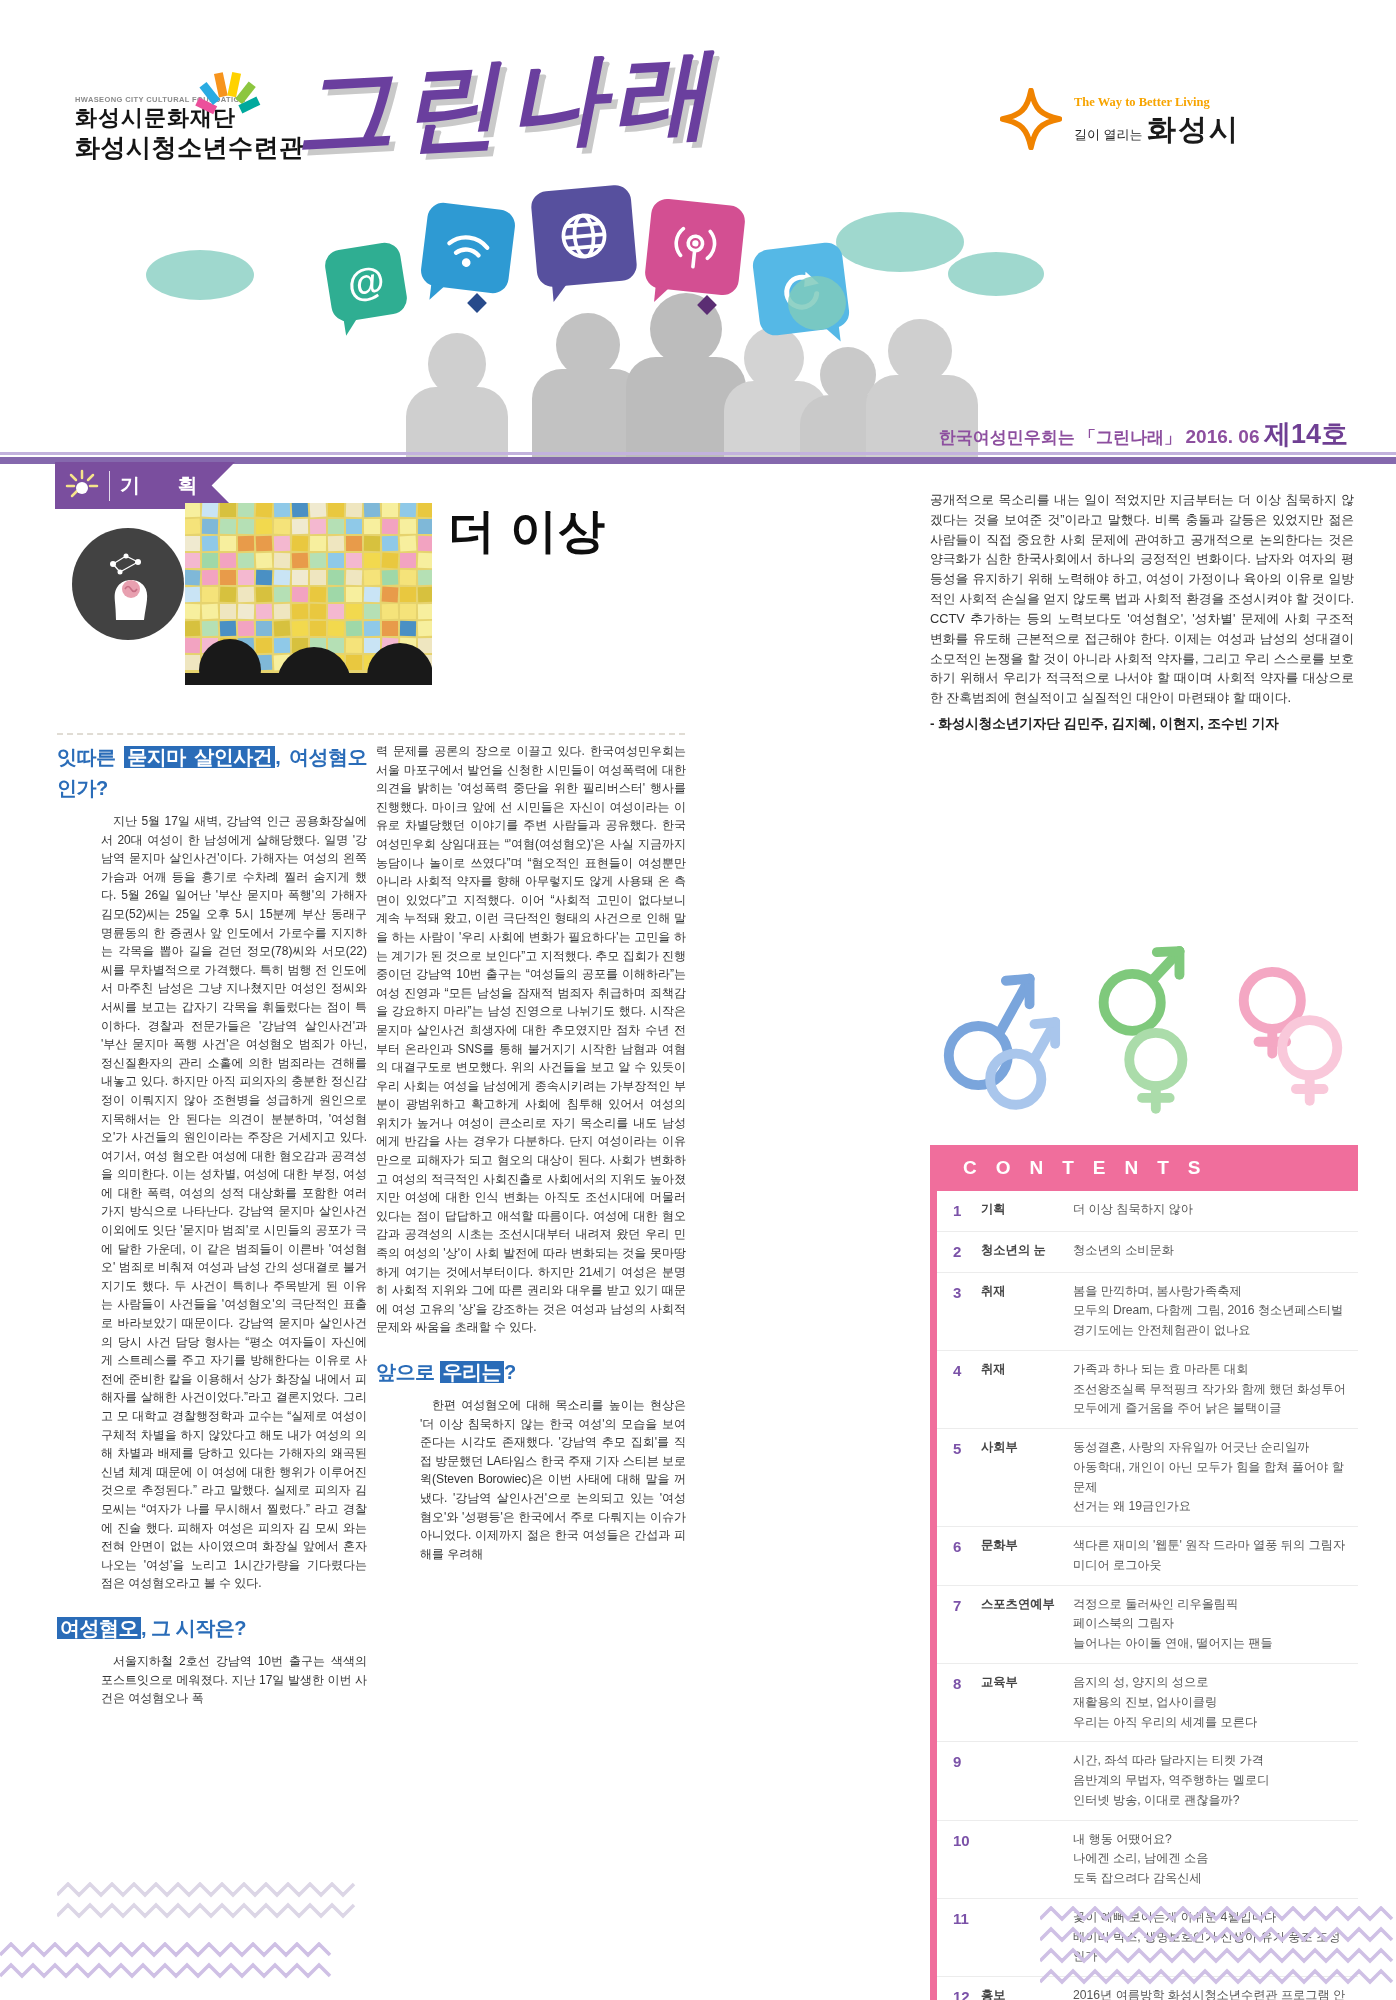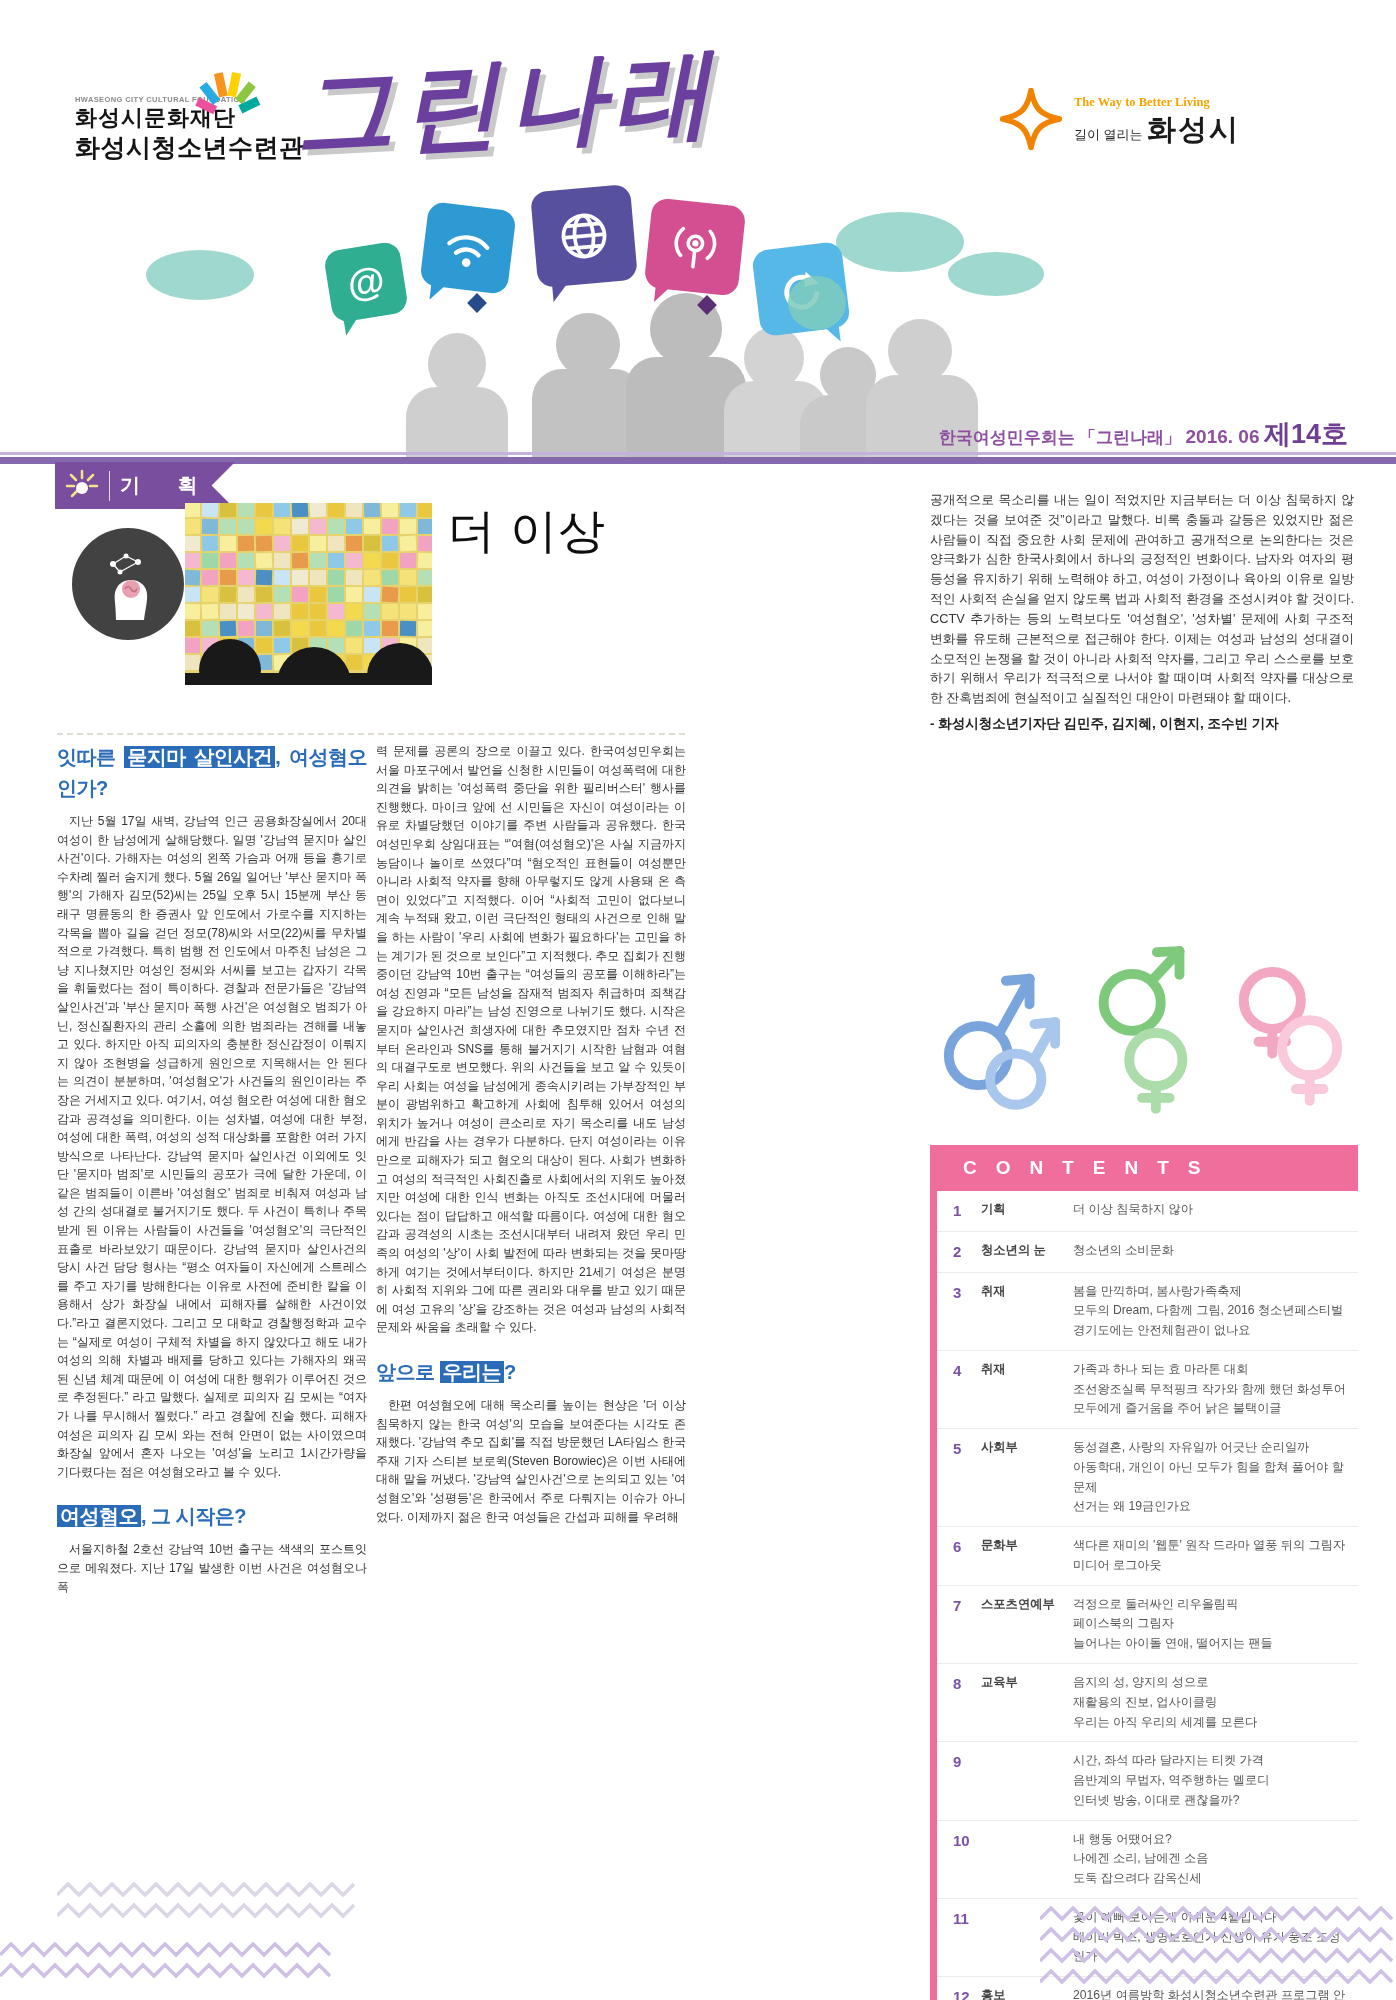--- a/index.html
+++ b/index.html
@@ -47,31 +47,31 @@
   .banner .divider{width:1px;height:30px;background:rgba(255,255,255,.8);}
   .banner .label{color:#fff;font-size:20px;font-weight:800;letter-spacing:16px;}
 
   
   .photo{left:185px;top:503px;width:247px;height:182px;background:#e6d36e;overflow:hidden;}
   .photo .cell{position:absolute;}
   .photo .sil{position:absolute;background:#191919;border-radius:50%;}
   .photo .silbar{position:absolute;left:0;bottom:0;width:100%;height:12px;background:#191919;}
   .badge{left:72px;top:528px;width:112px;height:112px;border-radius:50%;background:#424242;
          display:flex;align-items:center;justify-content:center;}
-  .headline{left:448px;top:502px;font-size:47px;font-weight:400;color:#0e0e0e;
+  .headline{left:448px;top:502px;font-size:47px;font-weight:700;color:#0e0e0e;
             line-height:1.23;letter-spacing:1px;}
   .subhead{left:58px;top:688px;white-space:nowrap;}
   .sub-big{font-size:24px;font-weight:800;color:#36a796;}
   .sub-small{font-size:16px;color:#777;}
   .sub-serif{font-size:28px;font-weight:700;color:#2e9a8a;font-family:"Liberation Serif","DejaVu Serif",serif;}
 
   
   .col{font-size:12px;line-height:1.55;color:#333;text-align:justify;word-break:break-all;}
   .col p{margin:0 0 6px 0;}
-  .col p.indent{text-indent:1em;}
+  .col p.indent{text-indent:1em;margin-left:44px;}
   .bhead{font-size:20px;font-weight:800;color:#2a6cb8;margin:0 0 8px 0;letter-spacing:-0.5px;}
   .bhead .hl{background:#2a6cb8;color:#fff;padding:0 3px;}
   .bhead.mt{margin-top:20px;}
   .col1{left:57px;top:742px;width:310px;}
   .col2{left:376px;top:742px;width:310px;}
   .col3{left:930px;top:490px;width:424px;font-size:12.8px;}
   .byline{margin-top:48px;font-size:13.5px;font-weight:800;color:#222;text-align:left;}
   .toprule-dash{left:57px;top:733px;width:628px;height:0;border-top:2px dashed #e0dcd4;}
 
   

